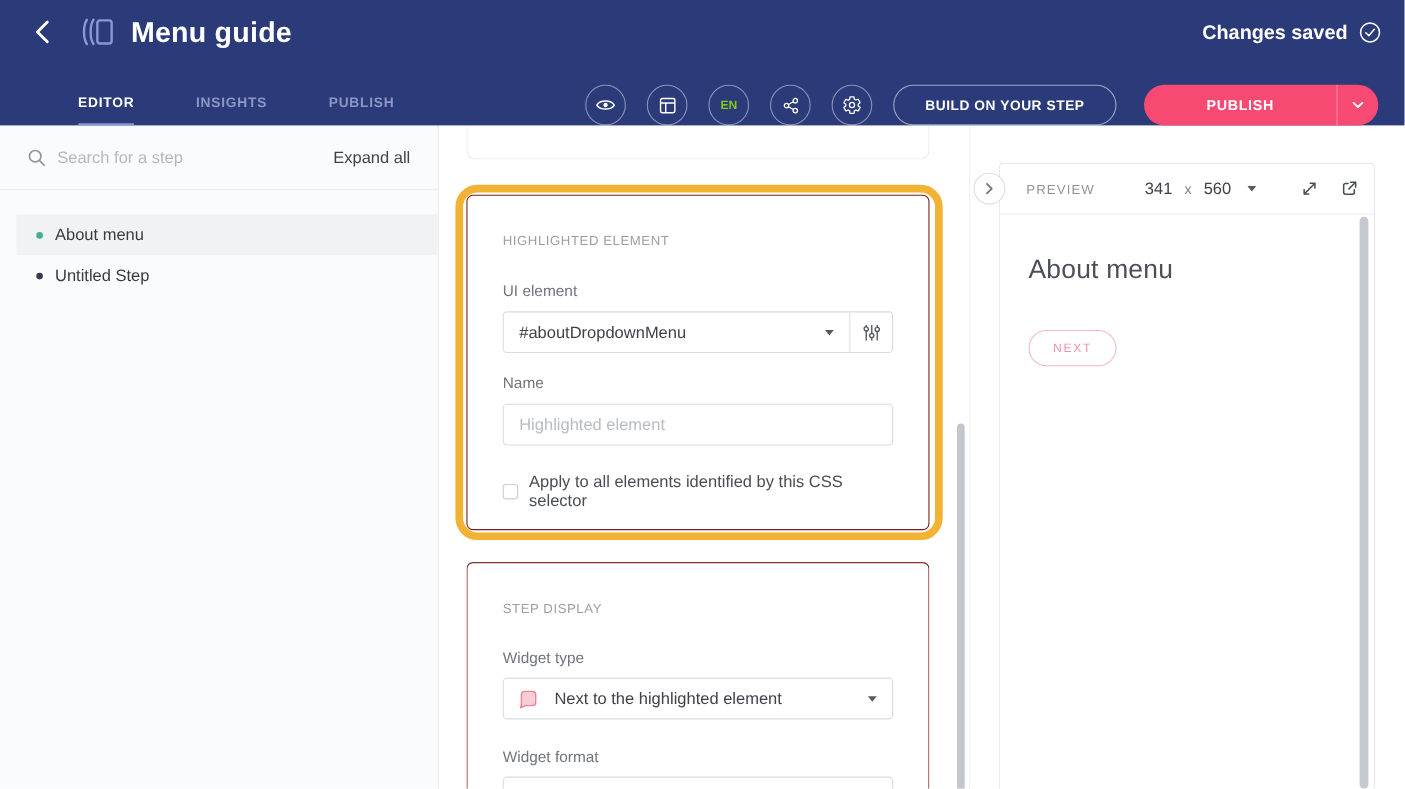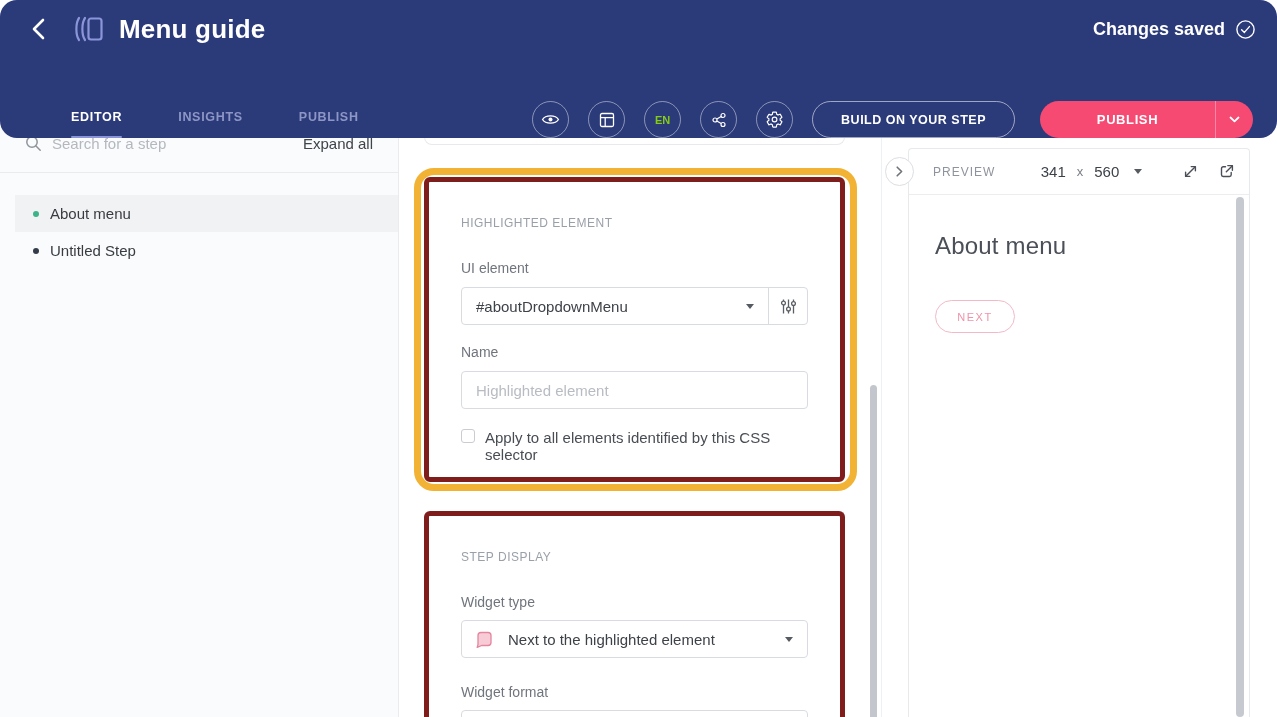--- a/index.html
+++ b/index.html
@@ -1,21 +1,21 @@
 <!DOCTYPE html>
 <html><head>
 <meta charset="utf-8">
 <style>
   * { margin:0; padding:0; box-sizing:border-box; }
   html,body { width:1277px; height:717px; overflow:hidden; background:#fff;
     font-family:"Liberation Sans","DejaVu Sans",sans-serif; }
   .stage { position:relative; width:1277px; height:717px; overflow:hidden; }
 
   
-  .header { position:absolute; top:0; left:0; right:0; height:138px; background:#2b3a79; z-index:10;border-radius:17px; }
+  .header { position:absolute; top:0; left:0; right:0; height:114px; background:#2b3a79; z-index:10; }
   .header-top { position:absolute; top:0; left:0; right:0; height:58px; display:flex; align-items:center; padding:0 21px 0 26px; }
   .back-btn { width:24px; height:28px; display:flex; align-items:center; justify-content:center; color:#fff; cursor:pointer; }
   .logo { margin-left:20px; display:flex; align-items:center; color:#8c95d9; }
   .app-title { margin-left:13px; color:#fff; font-size:26px; font-weight:600; letter-spacing:.2px; }
   .saved-wrap { margin-left:auto; display:flex; align-items:center; gap:10px; color:#fff; }
   .saved-text { font-size:18px; font-weight:700; }
   .header-tabs { position:absolute; bottom:0; left:0; right:0; height:56px; display:flex; align-items:flex-end; padding:0 24px 0 71px; }
   .tab { position:relative; font-size:12.5px; font-weight:700; letter-spacing:.7px; color:#8e96c6; margin-right:56px; padding:6px 0 14px; cursor:pointer; }
   .tab.active { color:#fff; }
   .tab.active::after { content:""; position:absolute; left:0; right:0; bottom:0; height:2.5px; background:#8b93d9; border-radius:2px; }
@@ -38,34 +38,34 @@
   .step-row { height:37px; margin-left:15px; display:flex; align-items:center; padding-left:18px; font-size:15px; color:#383c41; cursor:pointer; }
   .step-row.selected { background:#f1f2f4; }
   .step-dot { width:6px; height:6px; border-radius:50%; margin-right:11px; flex:none; }
   .dot-active { background:#3cb389; }
   .dot-default { background:#333c49; }
 
   
   .main { position:absolute; top:114px; left:399px; width:483px; bottom:0; background:#fff; border-right:1px solid #eef0f3; overflow:hidden; }
   .partial-card { position:absolute; left:25px; top:-4px; width:421px; height:35px; background:#fff; border:1px solid #e7e9ec; border-top:none; border-radius:0 0 8px 8px; }
   .highlight-ring { position:absolute; left:15px; top:54px; width:443px; height:323px; border:7px solid #f2b233; border-radius:20px; pointer-events:none; }
-  .card { position:absolute; background:#fff; border:5px solid #7f1d1d; border-radius:6px; padding:34px 32px; }
+  .card { position:absolute; background:#fff; border:1px solid #7f1d1d; border-radius:6px; padding:34px 32px; }
   .card-1 { left:25px; top:63px; width:421px; height:305px; }
   .card-2 { left:25px; top:397px; width:421px; height:240px; border-radius:6px 6px 0 0; border-bottom:none; overflow:hidden; }
   .section-title { font-size:12px; letter-spacing:.5px; color:#9aa0a8; }
   .field-label { margin-top:30px; font-size:14px; color:#70757d; }
   .select-group { margin-top:11px; display:flex; height:38px; border:1px solid #d8dbe0; border-radius:4px; background:#fff; }
   .select { flex:1; display:flex; align-items:center; padding:0 14px; font-size:15px; color:#3d4249; position:relative; cursor:pointer; }
   .select .caret { position:absolute; right:14px; }
   .caret { width:0; height:0; border-left:4.5px solid transparent; border-right:4.5px solid transparent; border-top:5.5px solid #565b62; }
   .divider-v { width:1px; background:#d8dbe0; }
   .filter-btn { width:38px; display:flex; align-items:center; justify-content:center; color:#5a5f66; cursor:pointer; }
   .text-input { margin-top:11px; width:100%; height:38px; border:1px solid #d8dbe0; border-radius:4px; padding:0 14px; font-size:15px; color:#3d4249; font-family:inherit; outline:none; }
   .text-input::placeholder { color:#b8bcc2; }
-  .checkbox-row { margin-top:20px; display:flex; }
+  .checkbox-row { margin-top:25px; display:flex; align-items:center; }
   .checkbox { width:14px; height:14px; border:1px solid #c9ccd2; border-radius:3px; background:#fff; flex:none; cursor:pointer; }
   .checkbox-label { margin-left:10px; font-size:15px; color:#484d54; }
   .widget-select { margin-top:10px; display:flex; align-items:center; height:38px; border:1px solid #d8dbe0; border-radius:4px; padding:0 12px; font-size:15px; color:#3d4249; position:relative; cursor:pointer; background:#fff; }
   .widget-select .wicon { margin-right:14px; display:flex; }
   .widget-select .caret { position:absolute; right:14px; }
   .fl-2 { margin-top:26px; }
   .main-scroll { position:absolute; left:471px; top:271px; bottom:-4px; width:7px; background:#c3c6cc; border-radius:4px; cursor:pointer; }
 
   
   .preview-panel { position:absolute; left:908px; top:148px; width:342px; bottom:0; background:#fff; border:1px solid #e7e9ec; border-bottom:none; border-radius:4px 4px 0 0; }

